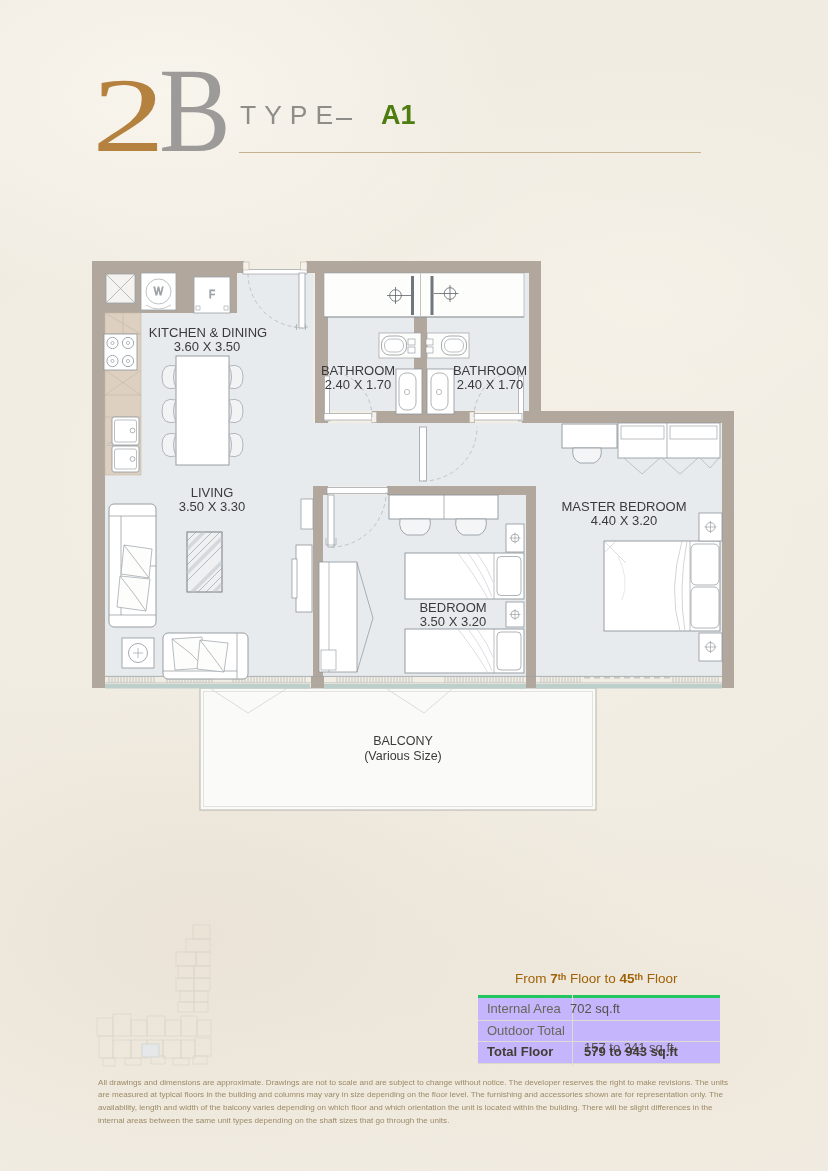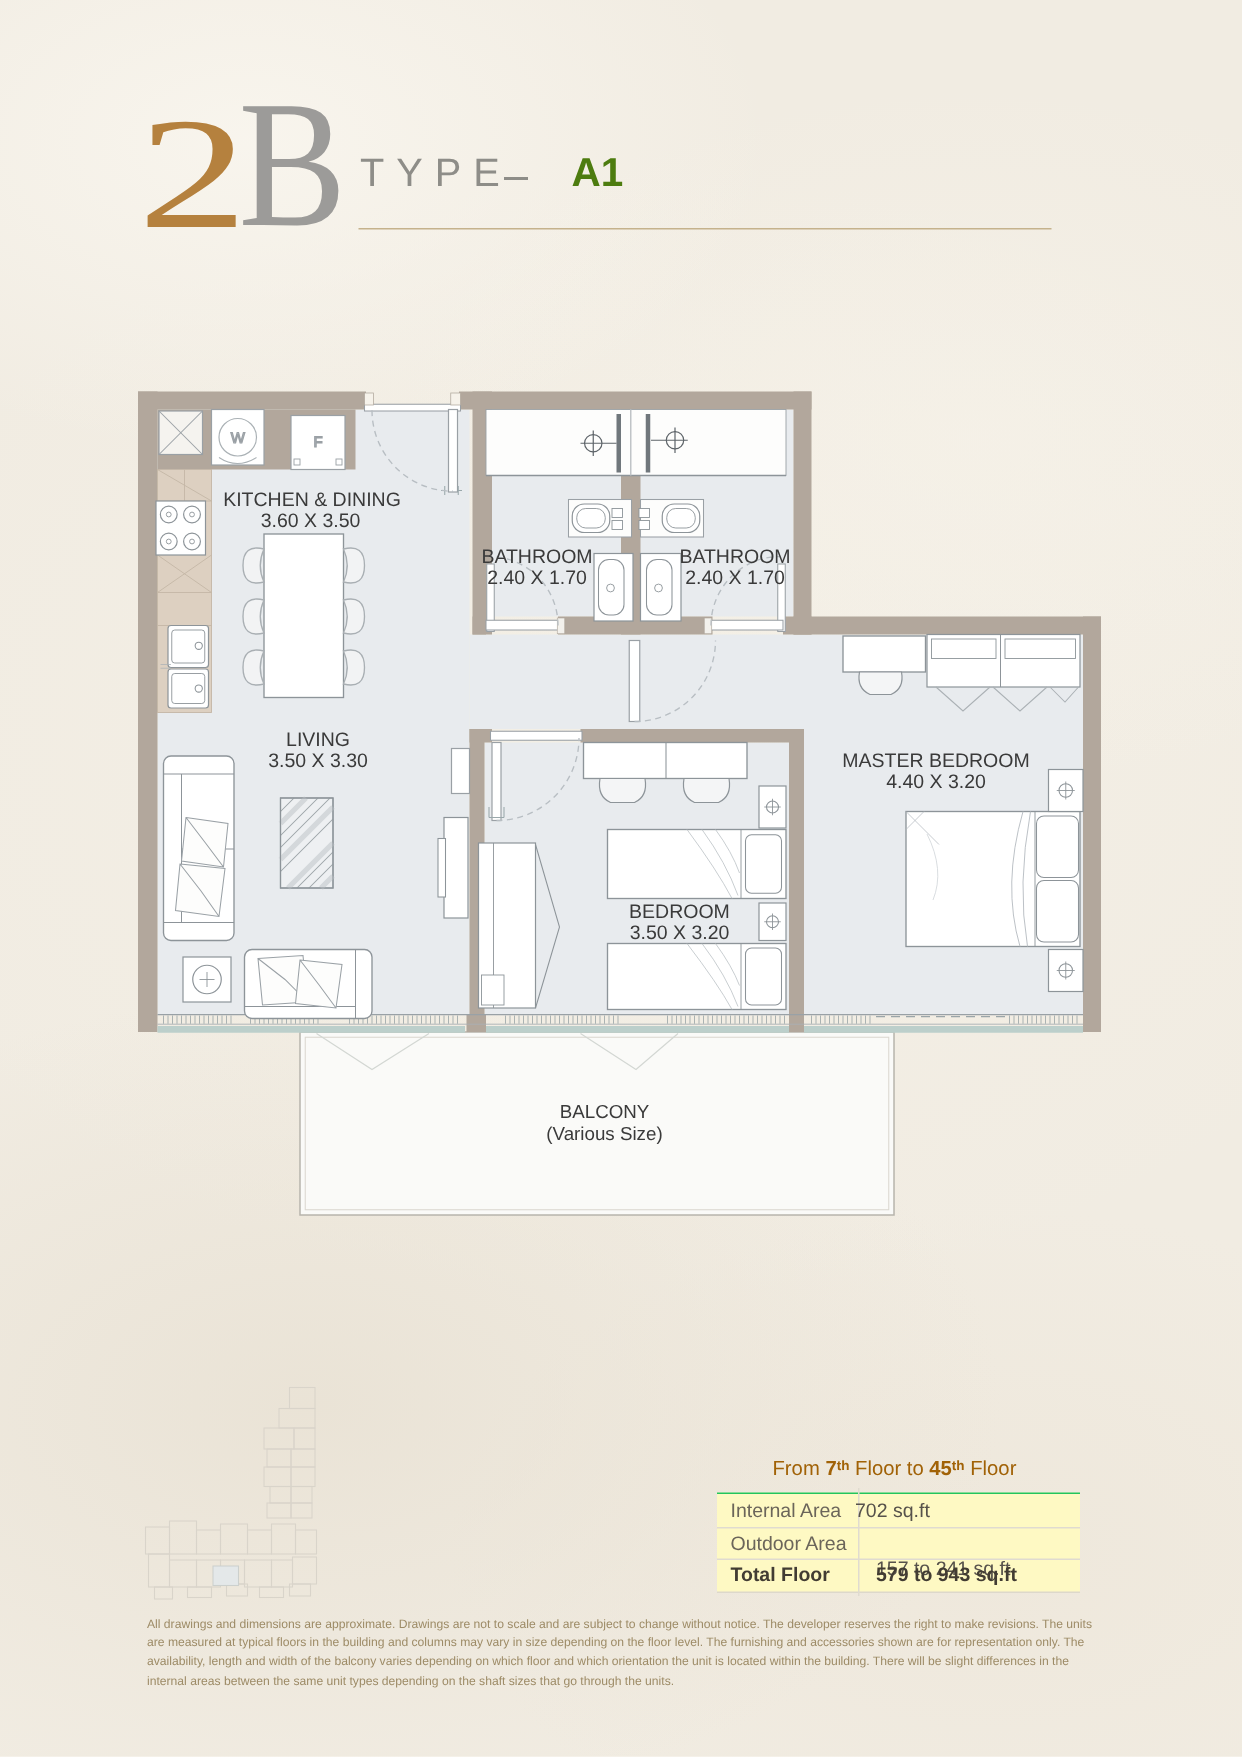--- a/index.html
+++ b/index.html
@@ -600,29 +600,29 @@
 <rect x="151" y="1056" width="14" height="8"></rect>
 <rect x="173" y="1058" width="16" height="7"></rect>
 <rect x="193" y="1056" width="14" height="8"></rect>
 <rect x="142" y="1044" width="17" height="13" fill="#e4e8e9" stroke="#ccd0cd"></rect>
 </g>
 </g>
 </svg>
 
 <div class="abs" style="left:515px;top:971px;font-size:13.5px;color:#a16207;">From <b>7<span style="font-size:9px;vertical-align:3px;">th</span></b> Floor to <b>45<span style="font-size:9px;vertical-align:3px;">th</span></b> Floor</div>
 
-<div class="abs" style="left:478px;top:995px;width:242px;height:64.5px;background:#fef9c3;border-top:1px solid #22c55e;border-bottom:1px solid #ddd8cb;">
+<div class="abs" style="left:478px;top:995px;width:242px;height:64.5px;background:#c4b5fd;border-top:3px solid #22c55e;border-bottom:1px solid #ddd8cb;">
 <div class="abs" style="left:0;top:21.5px;width:242px;height:1px;background:#e0dbd0;"></div>
 <div class="abs" style="left:0;top:43px;width:242px;height:1px;background:#e0dbd0;"></div>
 <div class="abs" style="left:93.5px;top:-4px;width:1px;height:72px;background:#e0dbd0;"></div>
 
 <div class="abs" style="left:9px;top:3px;font-size:13px;color:#6b655a;">Internal Area</div>
 <div class="abs" style="left:92px;top:3px;font-size:13px;color:#57524b;">702 sq.ft</div>
 
-<div class="abs" style="left:9px;top:24.5px;font-size:13px;color:#6b655a;">Outdoor Area</div>
+<div class="abs" style="left:9px;top:24.5px;font-size:13px;color:#6b655a;">Outdoor Total</div>
 <div class="abs" style="left:106px;top:42px;font-size:13px;color:#57524b;">157 to 241 sq.ft</div>
 
 <div class="abs" style="left:9px;top:46px;font-size:13px;font-weight:bold;color:#423c33;">Total Floor</div>
 <div class="abs" style="left:106px;top:46px;font-size:13px;font-weight:bold;color:#423c33;">579 to 943 sq.ft</div>
 </div>
 
 <div class="abs" style="left:98px;top:1076.5px;font-size:8.1px;line-height:12.85px;color:#9d8b66;letter-spacing:0px;white-space:nowrap;">All drawings and dimensions are approximate. Drawings are not to scale and are subject to change without notice. The developer reserves the right to make revisions. The units<br>are measured at typical floors in the building and columns may vary in size depending on the floor level. The furnishing and accessories shown are for representation only. The<br>availability, length and width of the balcony varies depending on which floor and which orientation the unit is located within the building. There will be slight differences in the<br>internal areas between the same unit types depending on the shaft sizes that go through the units.</div>
 </div>
 
 </body></html>

